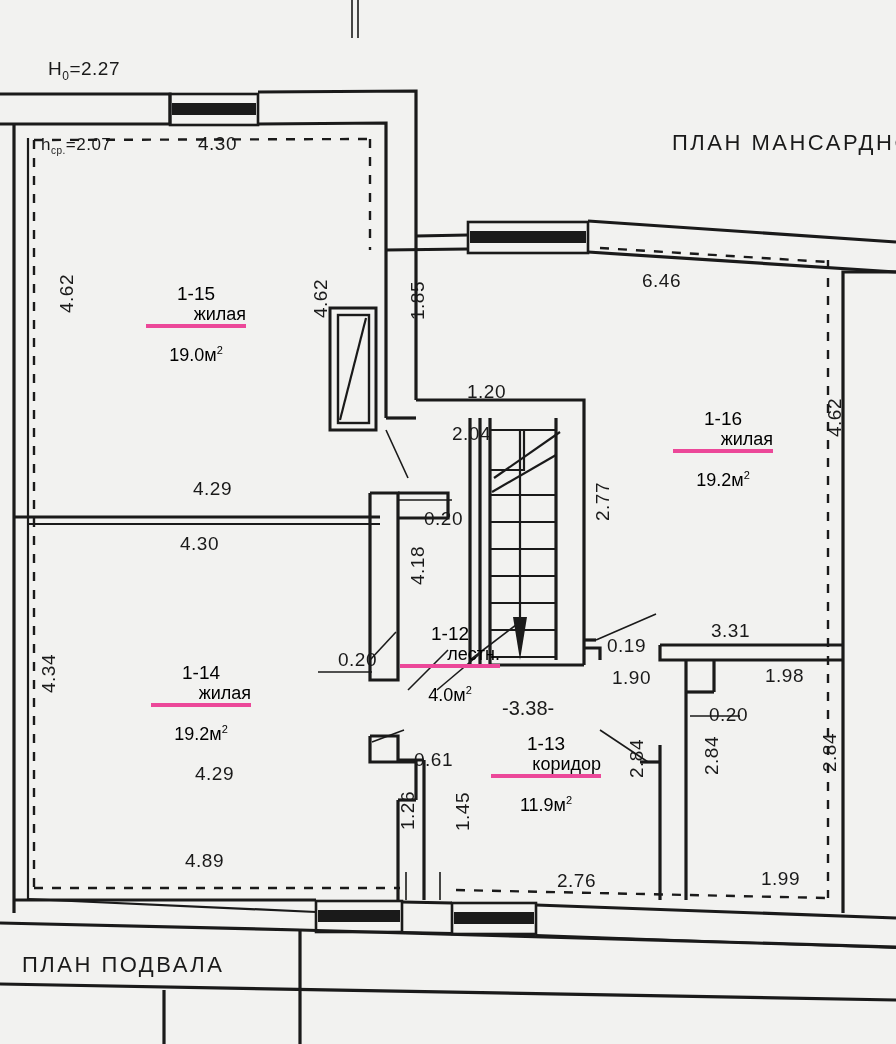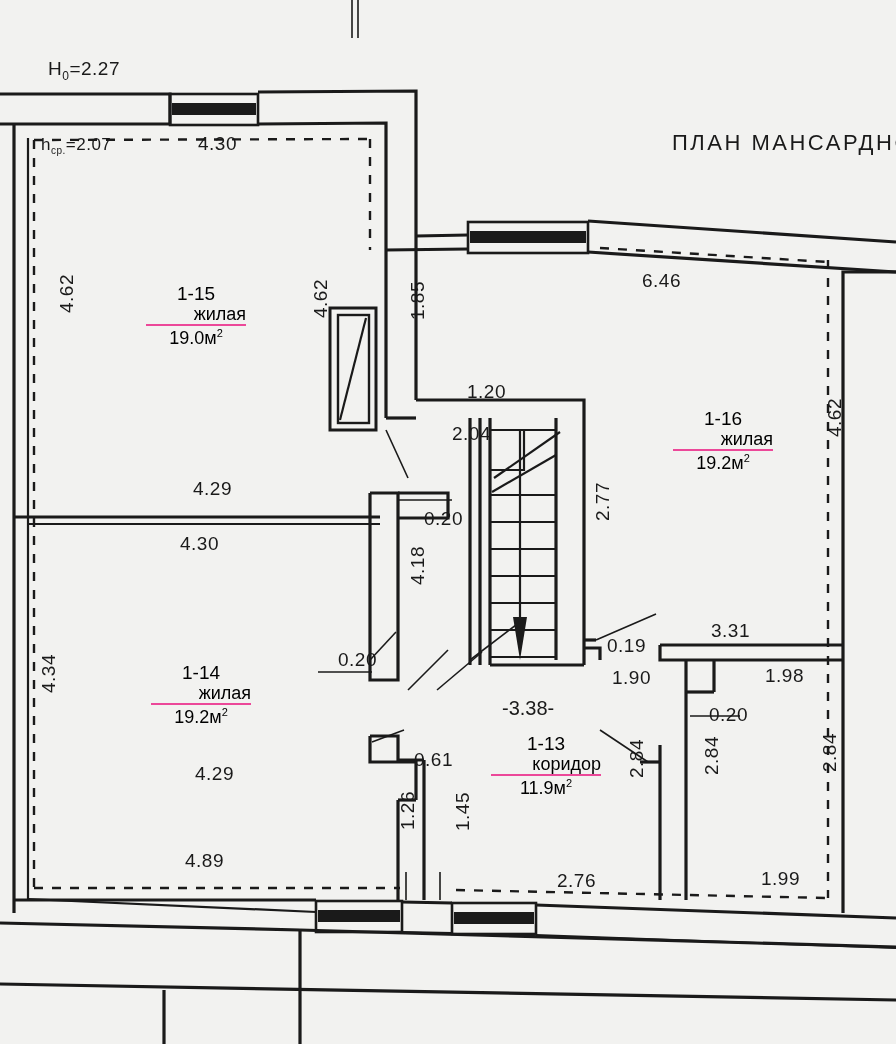--- a/index.html
+++ b/index.html
@@ -6,21 +6,21 @@
   body{width:896px;height:1044px;overflow:hidden;
        font-family:"Liberation Sans","DejaVu Sans",sans-serif;}
   #stage{position:relative;width:896px;height:1044px;background:#f2f2f0;}
   #plan{position:absolute;left:0;top:0;width:896px;height:1044px;}
   .lbl{position:absolute;color:#1a1a1a;white-space:nowrap;}
   .dim{font-size:19px;letter-spacing:.5px;}
   .dimv{font-size:19px;letter-spacing:.5px;transform-origin:0 0;transform:rotate(-90deg);}
   .title{font-size:22px;letter-spacing:2.5px;}
   .roomnum{font-size:19px;text-align:center;}
   .roomname{font-size:18px;text-align:right;}
-  .roomarea{font-size:18px;text-align:center;border-top:2px solid #ec4899;padding-top:1px;}
+  .roomarea{font-size:18px;text-align:center;border-top:4px solid #ec4899;padding-top:16px;}
   .roombox{position:absolute;text-align:center;line-height:1.12;}
   .sup{font-size:11px;vertical-align:super;}
   .sub{font-size:12px;vertical-align:sub;}
   .elev{font-size:20px;}
 </style>
 </head>
 <body>
 
 <div id="stage">
 
@@ -189,20 +189,21 @@
   </g>
 
   <g>
     <path class="thin" d="M352,0 L352,38"></path>
     <path class="thin" d="M358,0 L358,38"></path>
   </g>
 </svg>
 
 <div class="lbl title" style="left:672px;top:130px;">ПЛАН МАНСАРДНО</div>
 
+<div class="lbl title" style="left:22px;top:952px;">ПЛАН ПОДВАЛА</div>
 
 <div class="lbl dim" style="left:48px;top:58px;">
   <span>H</span><span class="sub">0</span><span>=2.27</span>
 </div>
 
 <div class="lbl dim" style="left:41px;top:135px;font-size:17px;">
   <span>h</span><span class="sub" style="font-size:10px;">ср.</span><span>=2.07</span>
 </div>
 
 <div class="lbl elev" style="left:502px;top:697px;">-3.38-</div>
@@ -218,20 +219,25 @@
   <div class="roomname">жилая</div>
   <div class="roomarea"><span>19.2м</span><span class="sup">2</span></div>
 </div>
 
 <div class="roombox" style="left:151px;top:662px;width:100px;">
   <div class="roomnum">1-14</div>
   <div class="roomname">жилая</div>
   <div class="roomarea"><span>19.2м</span><span class="sup">2</span></div>
 </div>
 
+<div class="roombox" style="left:400px;top:623px;width:100px;">
+  <div class="roomnum">1-12</div>
+  <div class="roomname">лестн.</div>
+  <div class="roomarea"><span>4.0м</span><span class="sup">2</span></div>
+</div>
 
 <div class="roombox" style="left:491px;top:733px;width:110px;">
   <div class="roomnum">1-13</div>
   <div class="roomname">коридор</div>
   <div class="roomarea"><span>11.9м</span><span class="sup">2</span></div>
 </div>
 
 
 <div id="hdims">
       <div class="lbl dim" style="left: 198px; top: 133px;">4.30</div>

